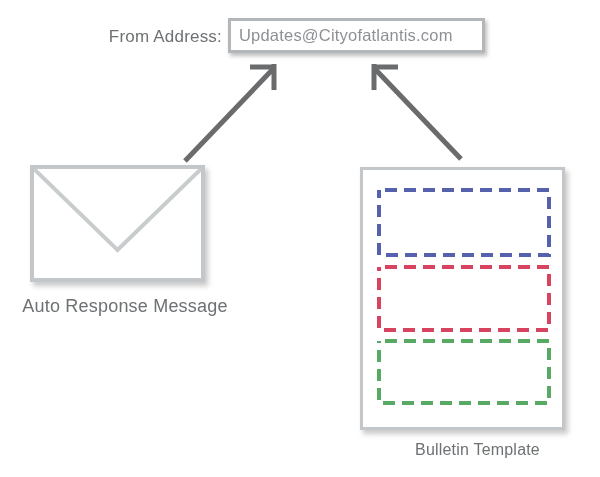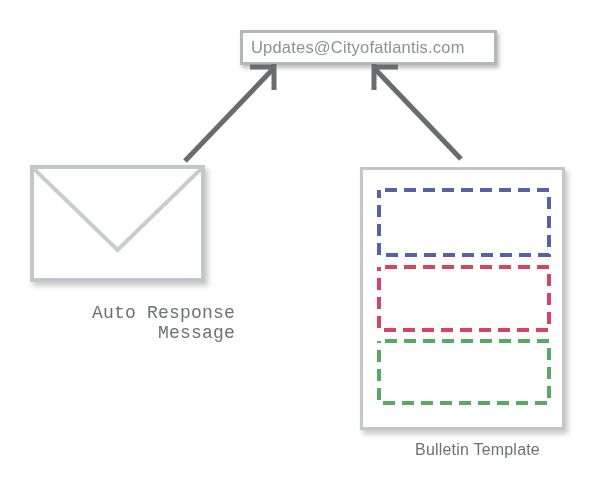--- a/index.html
+++ b/index.html
@@ -21,36 +21,35 @@
     top: 26px;
     width: 122px;
     text-align: right;
     font-size: 17px;
     line-height: 21px;
     color: var(--label-text);
     letter-spacing: 0.2px;
   }
   .from-input {
     position: absolute;
-    left: 240px;
+    left: 228px;
     top: 18px;
     width: 257px;
     height: 35px;
     box-sizing: border-box;
     border: 3px solid var(--input-border);
     border-radius: 0;
     background: #ffffff;
     box-shadow: 2px 3px 4px rgba(110,110,110,0.45);
     padding: 0 6px 0 8px;
     font-family: "Liberation Sans", sans-serif;
     font-size: 16.5px;
     color: var(--input-text);
     letter-spacing: 0.2px;
     outline: none;
-    margin-top: 12px;
   }
   .arrows-layer {
     position: absolute;
     left: 0; top: 0;
     width: 600px;
     height: 477px;
     pointer-events: none;
   }
   .arrow-stroke {
     stroke: var(--arrow-gray);
@@ -74,27 +73,26 @@
     height: 100%;
   }
   .flap-stroke {
     stroke: var(--flap-gray);
     stroke-width: 4;
     fill: none;
   }
   .auto-response-label {
     position: absolute;
     left: 15px;
-    top: 303px;
+    top: 296px;
     width: 220px;
-    text-align: right;
+    text-align: center;
     font-size: 18px;
     color: var(--label-text);
     letter-spacing: 0.2px;
-    font-family: Liberation Mono, monospace;
   }
   .page {
     position: absolute;
     left: 360px;
     top: 167px;
     width: 205px;
     height: 263px;
     box-sizing: border-box;
     border: 3px solid var(--border-gray);
     background: #ffffff;
@@ -123,20 +121,21 @@
     font-size: 16px;
     color: var(--label-text);
     letter-spacing: 0.2px;
   }
 </style>
 </head>
 <body>
 
 <div class="canvas">
 
+  <span class="from-label">From Address:</span>
 
   <input class="from-input" type="text" readonly="" value="Updates@Cityofatlantis.com" style="">
 
   <svg class="arrows-layer" viewBox="0 0 600 477">
     <g>
       <path class="arrow-stroke" d="M185,161 L273,69"></path>
       <path class="arrow-stroke" d="M250,67 H276"></path>
       <path class="arrow-stroke" d="M274,64 V90"></path>
     </g>
     <g>

